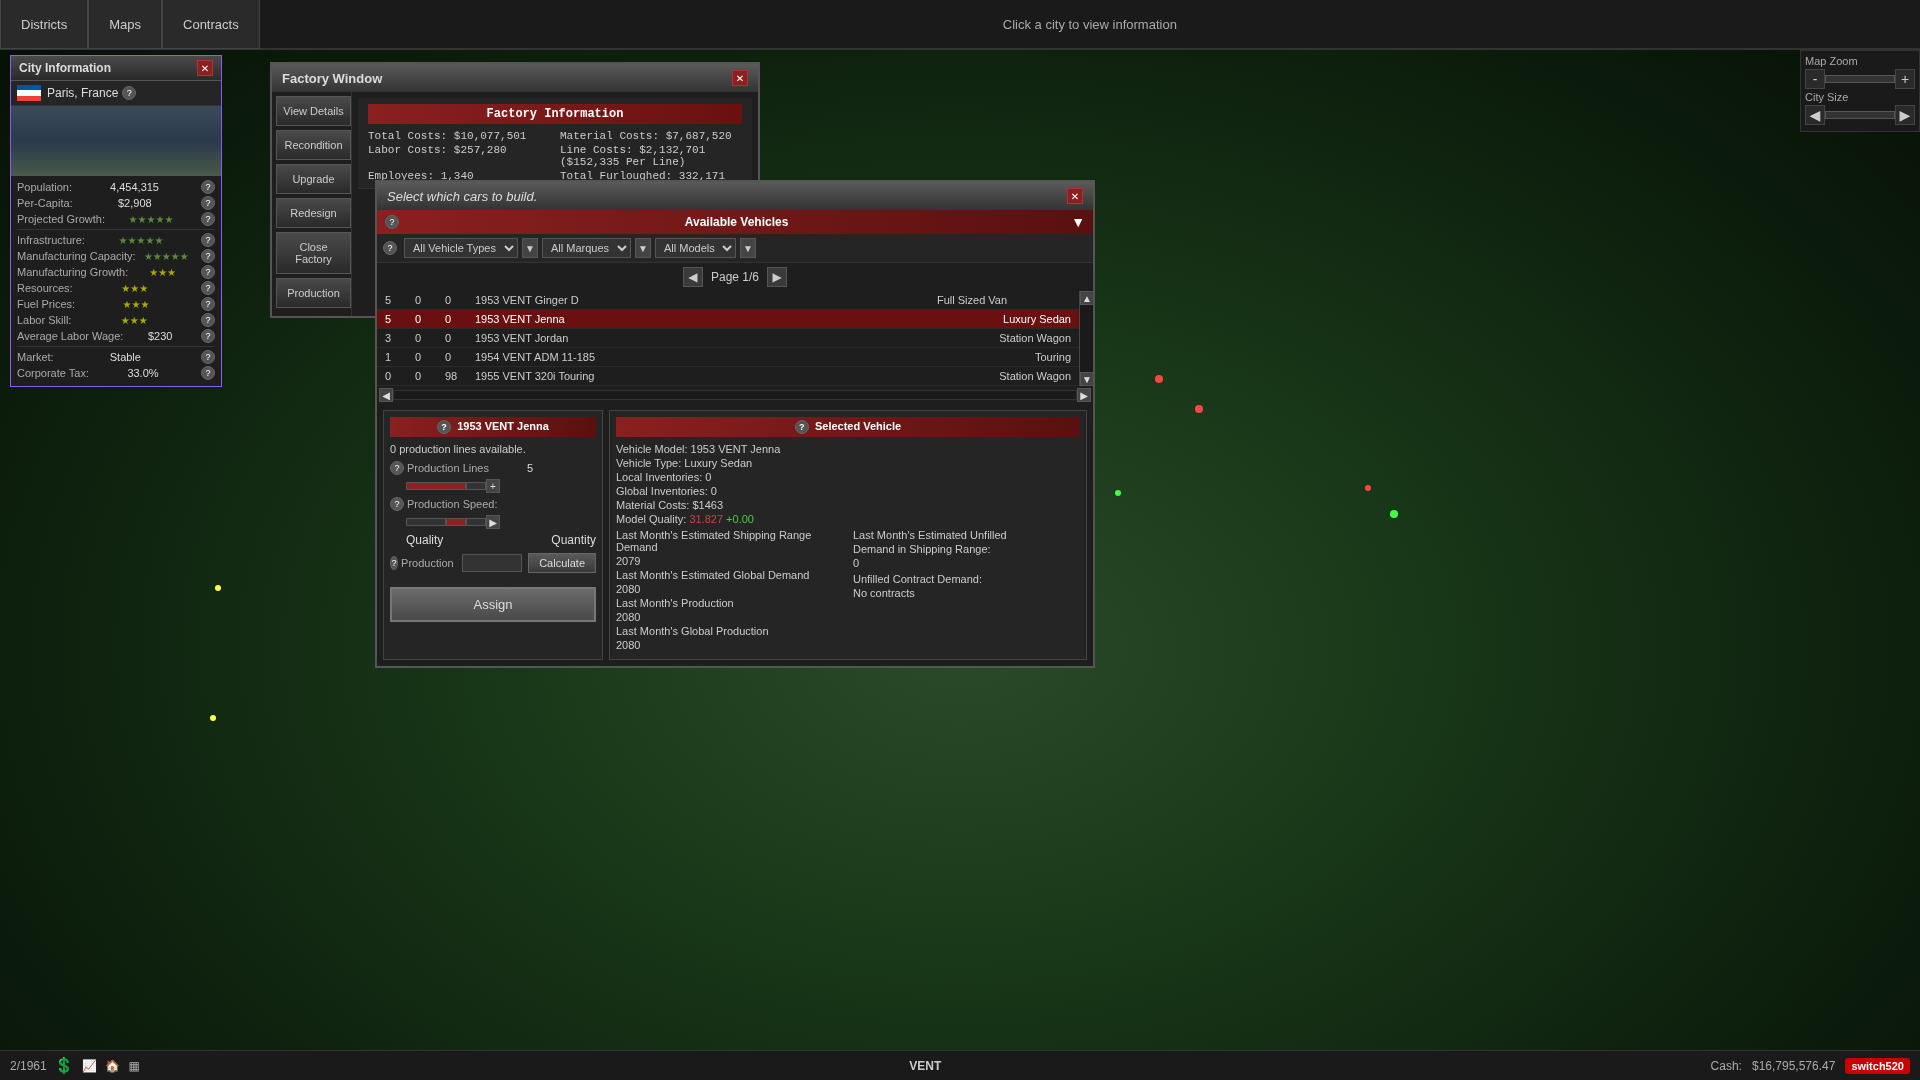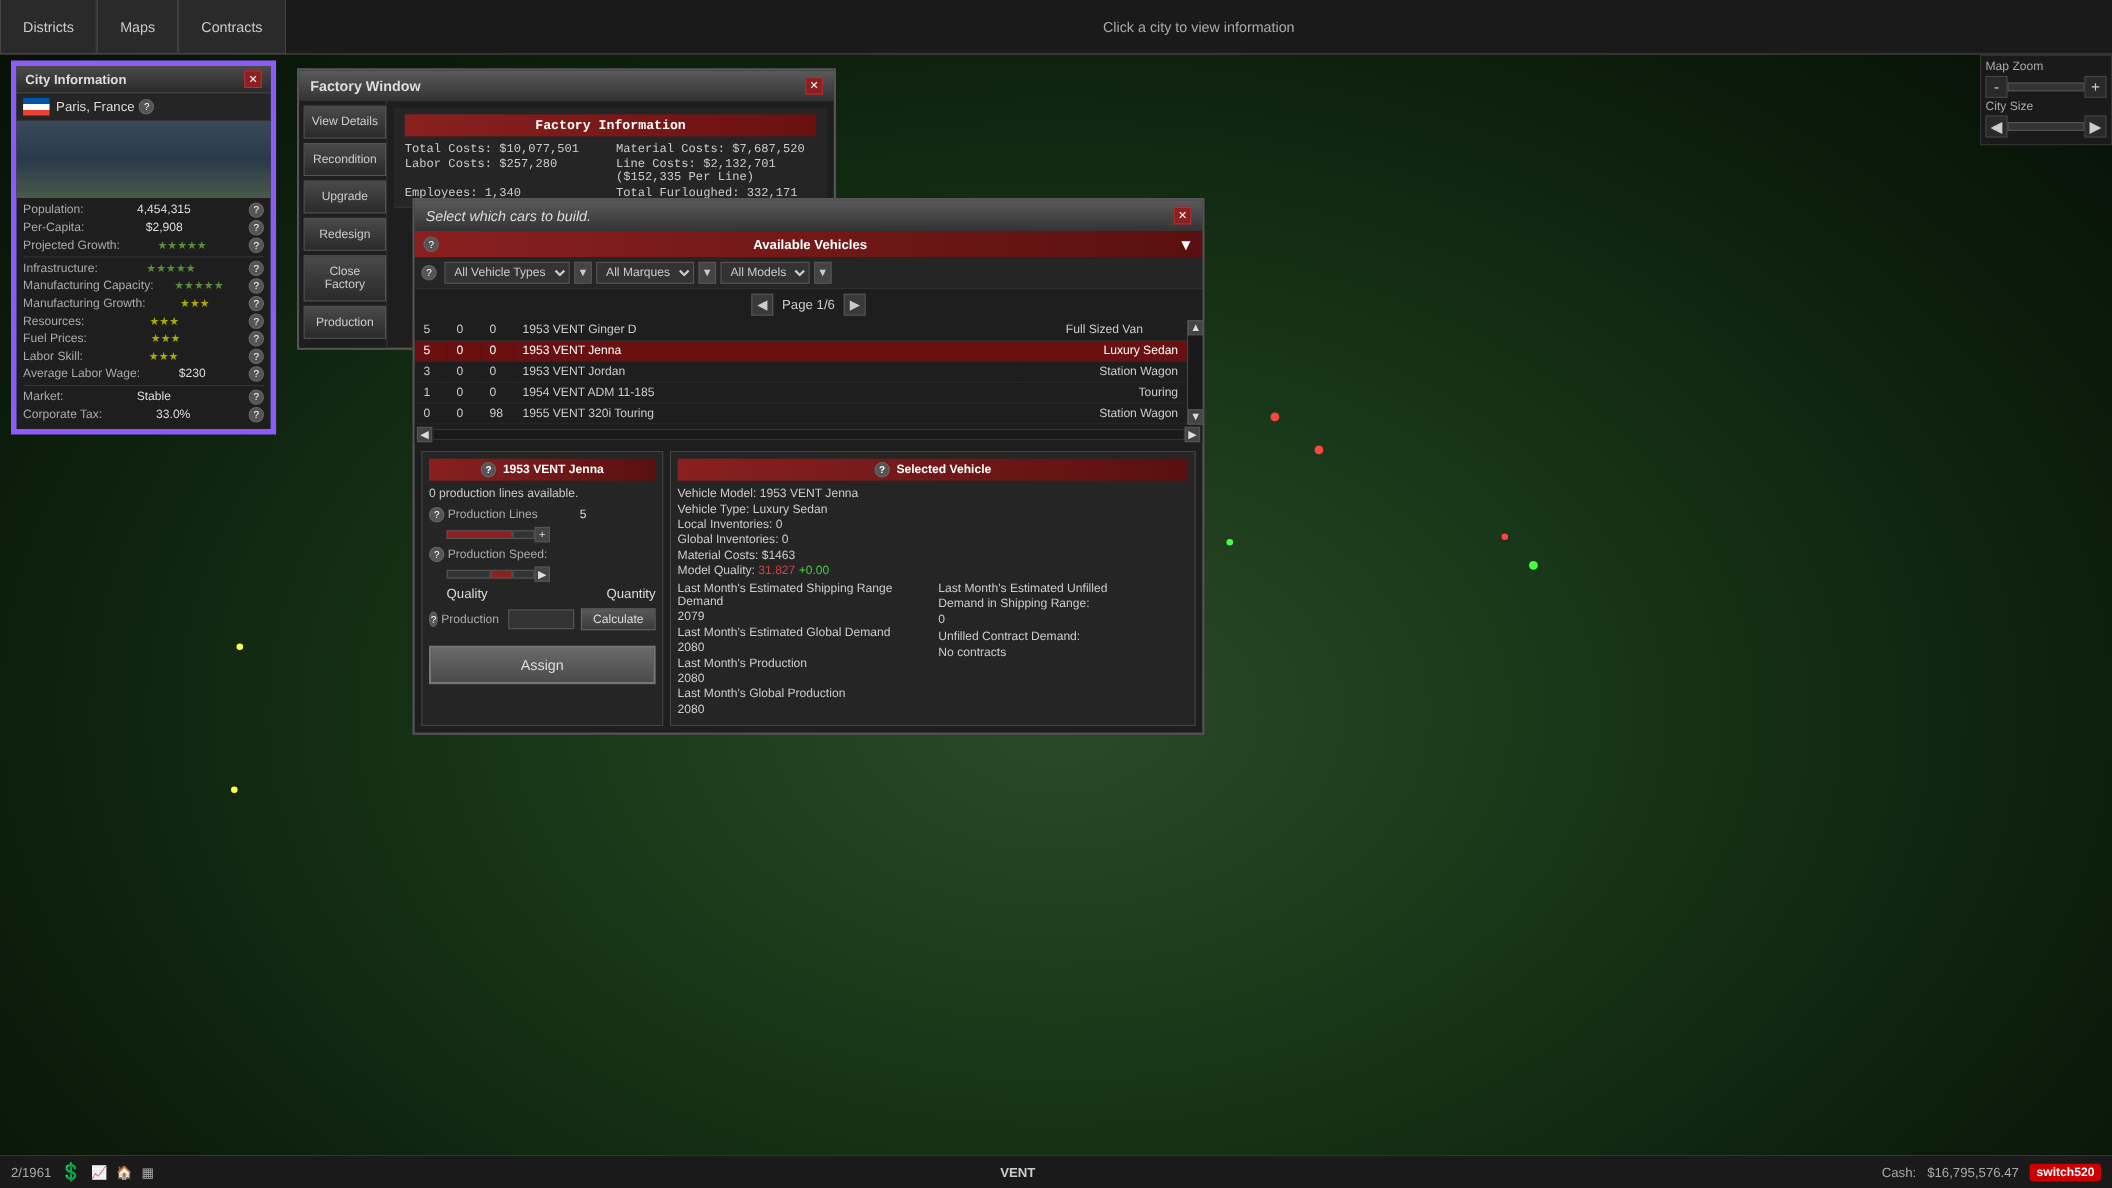--- a/index.html
+++ b/index.html
@@ -134,23 +134,23 @@
       font-size: 11px;
       padding: 2px 6px;
       border-radius: 3px;
     }
 
     
     #city-info {
       position: absolute;
       top: 55px;
       left: 10px;
-      width: 241px;
+      width: 212px;
       background: #1e1e1e;
-      border: 5px solid #8b5cf6;
+      border: 1px solid #8b5cf6;
       z-index: 200;
     }
     .panel-title-bar {
       background: linear-gradient(to bottom, #4a4a4a, #2a2a2a);
       padding: 4px 8px;
       display: flex;
       align-items: center;
       justify-content: space-between;
       border-bottom: 1px solid #555;
     }
@@ -728,21 +728,21 @@
   </div>
   <div class="sv-scrollbar-area">
     <div class="sv-table-wrap">
       <table class="sv-table">
         <tbody id="vehicle-tbody">
         <tr class="sv-row-normal">
               <td style="width:30px;">5</td>
               <td style="width:30px;">0</td>
               <td style="width:30px;">0</td>
               <td style="flex:1;">1953 VENT Ginger D</td>
-              <td style="width:150px;text-align:center;">Full Sized Van</td>
+              <td style="width:150px;text-align:left;">Full Sized Van</td>
             </tr>
             <tr class="sv-row-selected">
               <td style="width:30px;">5</td>
               <td style="width:30px;">0</td>
               <td style="width:30px;">0</td>
               <td style="flex:1;">1953 VENT Jenna</td>
               <td style="width:150px;text-align:right;">Luxury Sedan</td>
             </tr>
             <tr class="sv-row-normal">
               <td style="width:30px;">3</td>

